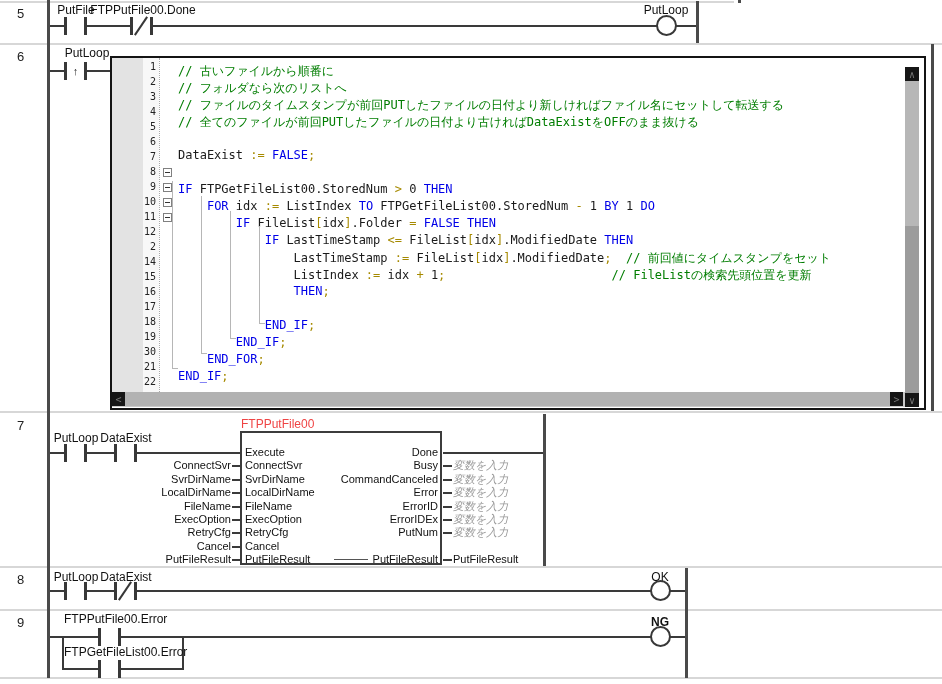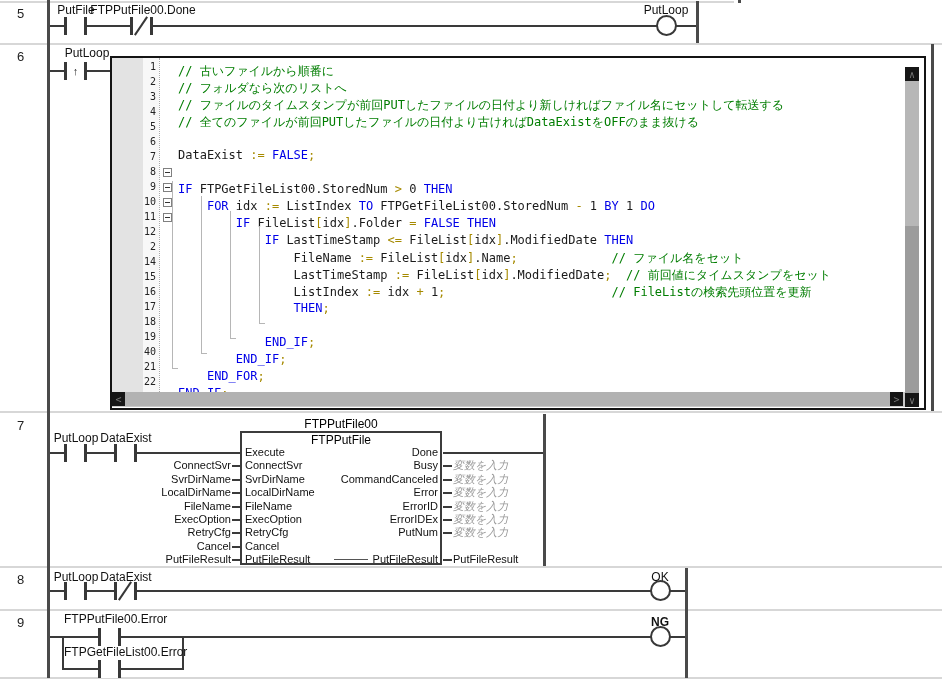--- a/index.html
+++ b/index.html
@@ -33,21 +33,21 @@
   .tk-p{color:#1a1a1a;} .tk-k{color:#0000e8;} .tk-c{color:#007d00;} .tk-o{color:#a68a00;}
   .guide{position:absolute;width:5px;border-left:1px solid #b6b6b6;border-bottom:1px solid #b6b6b6;}
   .sbtn{position:absolute;background:#161616;color:#777;font:10px "DejaVu Sans Mono",monospace;
         display:flex;align-items:center;justify-content:center;}
   #vsb-track{position:absolute;left:793px;top:23px;width:14px;height:312px;background:#9c9c9c;}
   #vsb-thumb{position:absolute;left:793px;top:23px;width:14px;height:145px;background:#b7b7b7;}
   #hsb{position:absolute;left:0;top:334px;width:793px;height:15px;background:#c9c9c9;}
   #hsb-thumb{position:absolute;left:13px;top:334px;width:765px;height:14px;background:#b2b2b2;}
   
   #fbbox{position:absolute;left:240px;top:431px;width:202px;height:134px;border:2px solid #3c3c3c;box-sizing:border-box;background:#fff;}
-  .fb-title{position:absolute;font-size:12px;color:#000000;text-align:center;width:200px;left:241px;white-space:nowrap;}
+  .fb-title{position:absolute;font-size:12px;color:#ef4444;text-align:left;width:200px;left:241px;white-space:nowrap;}
   .fb-pin{position:absolute;font-size:11px;line-height:13px;color:#111;white-space:nowrap;}
   .fb-pin.right{text-align:right;}
   .fb-operand{position:absolute;font-size:11px;line-height:13px;color:#111;white-space:nowrap;}
   .fb-operand.left{text-align:right;}
   .fb-operand.enter{color:#9a9a9a;font-style:italic;}
 </style>
 </head>
 <body>
 
 <div id="canvas">
@@ -108,21 +108,21 @@
         <div class="st-ln">10</div>
         <div class="st-ln">11</div>
         <div class="st-ln">12</div>
         <div class="st-ln">2</div>
         <div class="st-ln">14</div>
         <div class="st-ln">15</div>
         <div class="st-ln">16</div>
         <div class="st-ln">17</div>
         <div class="st-ln">18</div>
         <div class="st-ln">19</div>
-        <div class="st-ln">40</div>
+        <div class="st-ln">30</div>
         <div class="st-ln">21</div>
         <div class="st-ln">22</div>
       </div>
     <div id="st-folds">
         <div class="st-fold-box" style="top: 110px;"></div>
         <div class="st-fold-box" style="top: 125px;"></div>
         <div class="st-fold-box" style="top: 140px;"></div>
         <div class="st-fold-box" style="top: 155px;"></div>
       </div>
     <div id="st-code">
@@ -130,21 +130,20 @@
         <pre class="st-row"><span class="tk-c">// フォルダなら次のリストへ</span></pre>
         <pre class="st-row"><span class="tk-c">// ファイルのタイムスタンプが前回PUTしたファイルの日付より新しければファイル名にセットして転送する</span></pre>
         <pre class="st-row"><span class="tk-c">// 全てのファイルが前回PUTしたファイルの日付より古ければDataExistをOFFのまま抜ける</span></pre>
         <pre class="st-row"></pre>
         <pre class="st-row"><span class="tk-p">DataExist </span><span class="tk-o">:=</span><span class="tk-p"> </span><span class="tk-k">FALSE</span><span class="tk-o">;</span></pre>
         <pre class="st-row"></pre>
         <pre class="st-row"><span class="tk-k">IF</span><span class="tk-p"> FTPGetFileList00.StoredNum </span><span class="tk-o">&gt;</span><span class="tk-p"> 0 </span><span class="tk-k">THEN</span></pre>
         <pre class="st-row"><span class="tk-p">    </span><span class="tk-k">FOR</span><span class="tk-p"> idx </span><span class="tk-o">:=</span><span class="tk-p"> ListIndex </span><span class="tk-k">TO</span><span class="tk-p"> FTPGetFileList00.StoredNum </span><span class="tk-o">-</span><span class="tk-p"> 1 </span><span class="tk-k">BY</span><span class="tk-p"> 1 </span><span class="tk-k">DO</span></pre>
         <pre class="st-row"><span class="tk-p">        </span><span class="tk-k">IF</span><span class="tk-p"> FileList</span><span class="tk-o">[</span><span class="tk-p">idx</span><span class="tk-o">]</span><span class="tk-p">.Folder </span><span class="tk-o">=</span><span class="tk-p"> </span><span class="tk-k">FALSE</span><span class="tk-p"> </span><span class="tk-k">THEN</span></pre>
         <pre class="st-row"><span class="tk-p">            </span><span class="tk-k">IF</span><span class="tk-p"> LastTimeStamp </span><span class="tk-o">&lt;=</span><span class="tk-p"> FileList</span><span class="tk-o">[</span><span class="tk-p">idx</span><span class="tk-o">]</span><span class="tk-p">.ModifiedDate </span><span class="tk-k">THEN</span></pre>
-        <pre class="st-row"><span class="tk-p">                FileName </span><span class="tk-o">:=</span><span class="tk-p"> FileList</span><span class="tk-o">[</span><span class="tk-p">idx</span><span class="tk-o">]</span><span class="tk-p">.Name</span><span class="tk-o">;</span><span class="tk-p">             </span><span class="tk-c">// ファイル名をセット</span></pre>
         <pre class="st-row"><span class="tk-p">                LastTimeStamp </span><span class="tk-o">:=</span><span class="tk-p"> FileList</span><span class="tk-o">[</span><span class="tk-p">idx</span><span class="tk-o">]</span><span class="tk-p">.ModifiedDate</span><span class="tk-o">;</span><span class="tk-p">  </span><span class="tk-c">// 前回値にタイムスタンプをセット</span></pre>
         <pre class="st-row"><span class="tk-p">                ListIndex </span><span class="tk-o">:=</span><span class="tk-p"> idx </span><span class="tk-o">+</span><span class="tk-p"> 1</span><span class="tk-o">;</span><span class="tk-p">                       </span><span class="tk-c">// FileListの検索先頭位置を更新</span></pre>
         <pre class="st-row"><span class="tk-p">                </span><span class="tk-k">THEN</span><span class="tk-o">;</span></pre>
         <pre class="st-row"></pre>
         <pre class="st-row"><span class="tk-p">            </span><span class="tk-k">END_IF</span><span class="tk-o">;</span></pre>
         <pre class="st-row"><span class="tk-p">        </span><span class="tk-k">END_IF</span><span class="tk-o">;</span></pre>
         <pre class="st-row"><span class="tk-p">    </span><span class="tk-k">END_FOR</span><span class="tk-o">;</span></pre>
         <pre class="st-row"><span class="tk-k">END_IF</span><span class="tk-o">;</span></pre>
         <pre class="st-row"></pre>
       </div>
@@ -180,21 +179,20 @@
       <i class="bar l"></i>
       <i class="bar r"></i>
     </div>
   <div class="contact" style="left:114px;top:444px;">
       <i class="bar l"></i>
       <i class="bar r"></i>
     </div>
 
   <div class="fb-title" style="top:417px;">FTPPutFile00</div>
   <div id="fbbox"></div>
-  <div class="fb-title" style="top:433px;">FTPPutFile</div>
   <div>
       <div class="fb-pin" style="position: absolute; left: 245px; top: 446px; width: 150px;">Execute</div>
       <div class="fb-pin right" style="position: absolute; left: 288px; top: 446px; width: 150px;">Done</div>
       <div class="wire" style="position: absolute; left: 443px; top: 452px; width: 102px;"></div>
       <div class="fb-pin" style="position: absolute; left: 245px; top: 459px; width: 150px;">ConnectSvr</div>
       <div class="fb-pin right" style="position: absolute; left: 288px; top: 459px; width: 150px;">Busy</div>
       <div class="fb-operand left" style="position: absolute; left: 60px; top: 459px; width: 171px;">ConnectSvr</div>
       <div class="wire" style="position: absolute; left: 232px; top: 465px; width: 8px;"></div>
       <div class="wire" style="position: absolute; left: 443px; top: 465px; width: 9px;"></div>
       <div class="fb-operand enter" style="position: absolute; left: 453px; top: 459px; width: 110px;">変数を入力</div>

